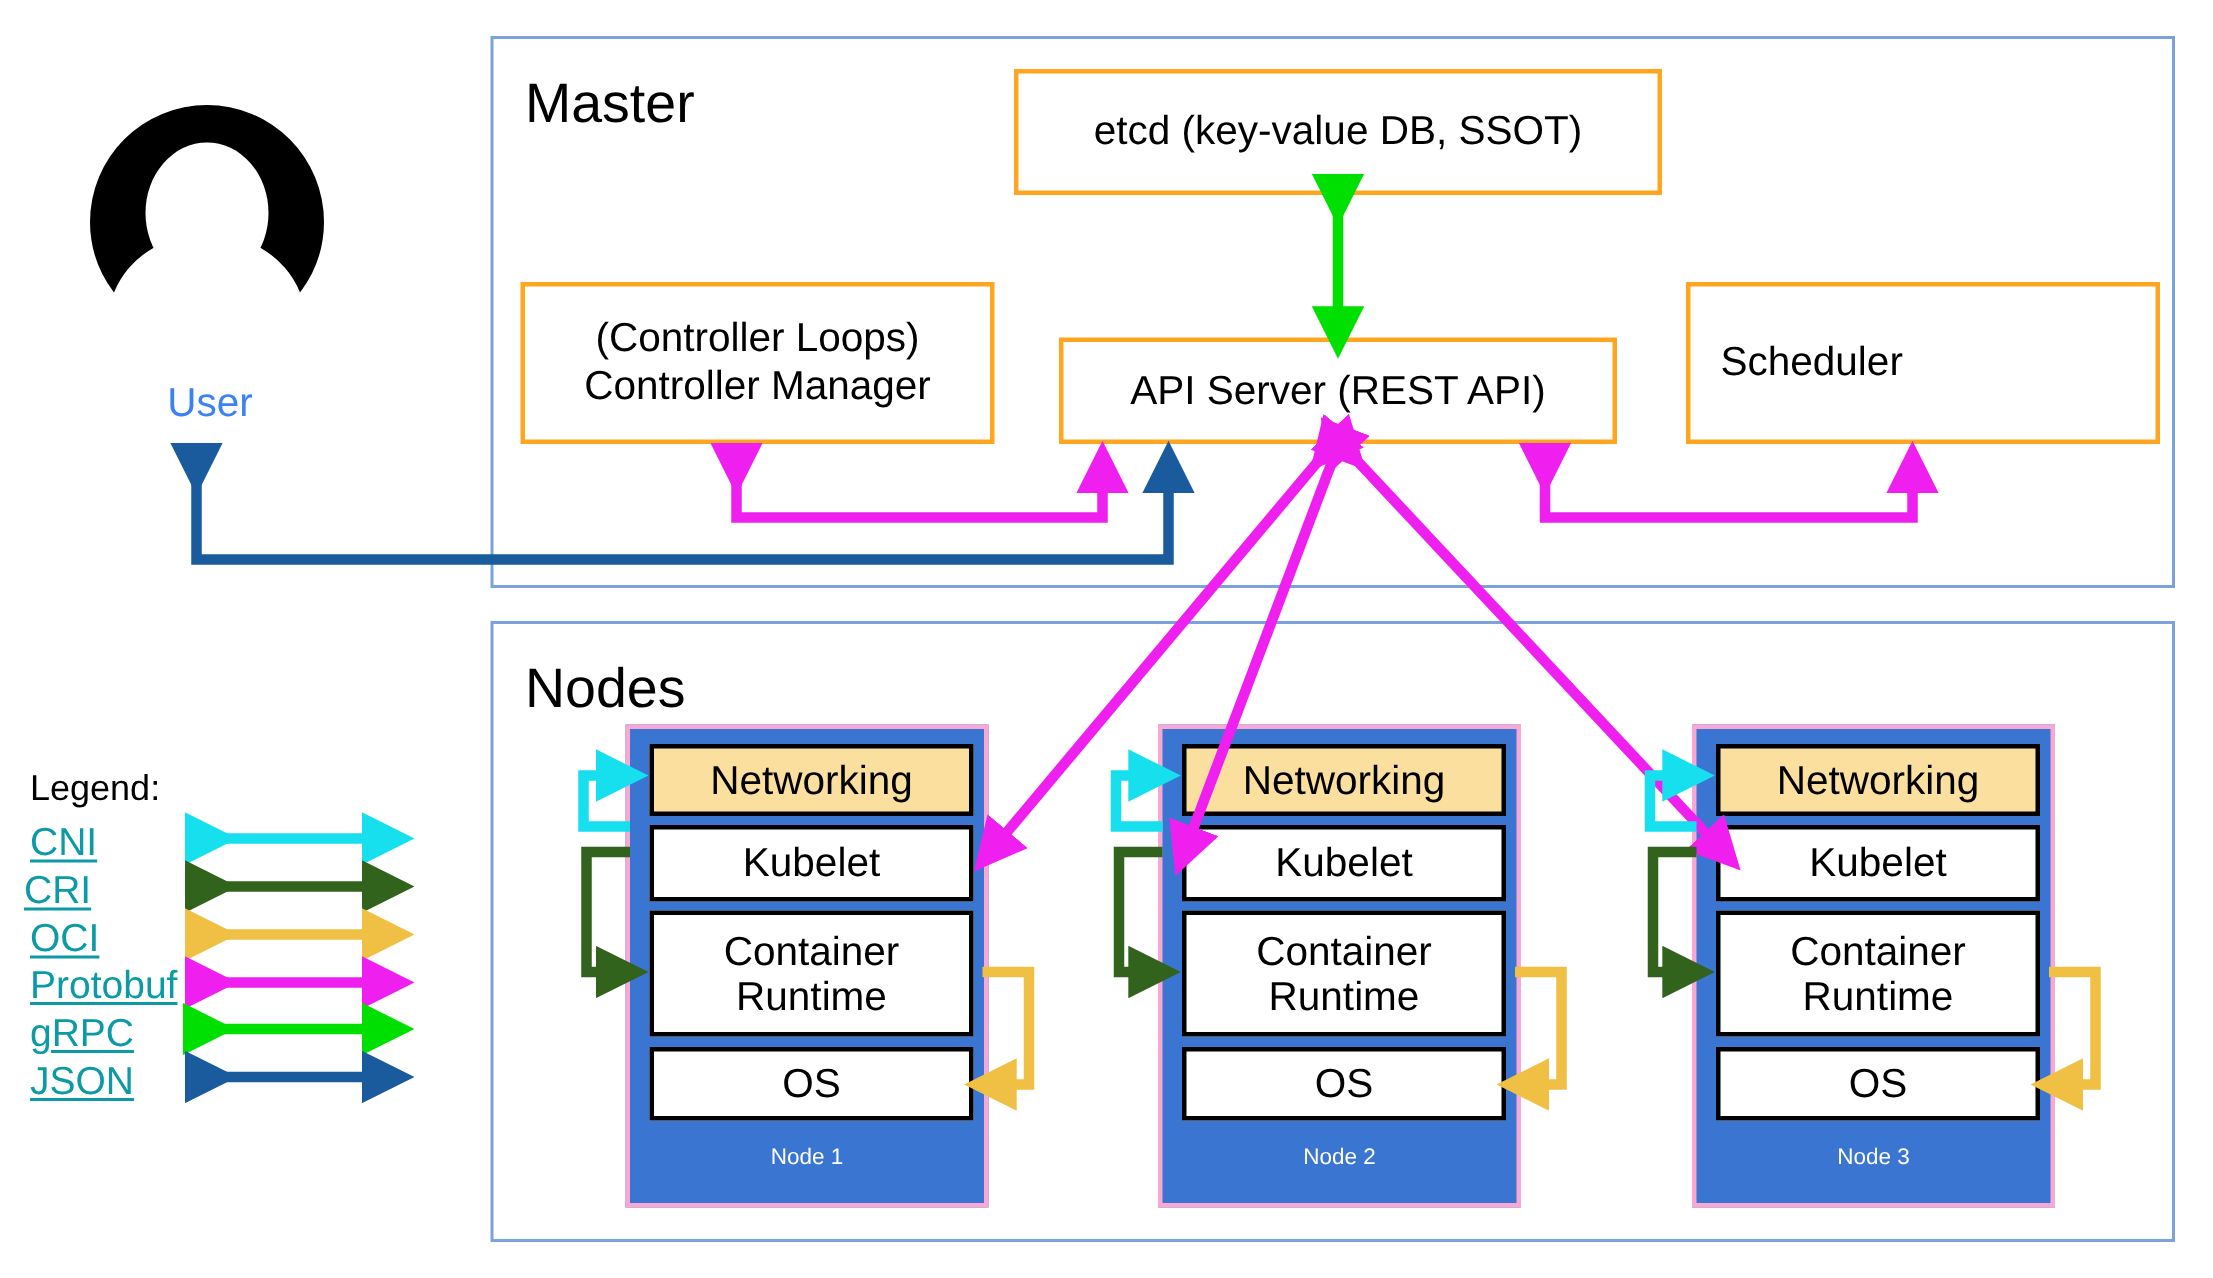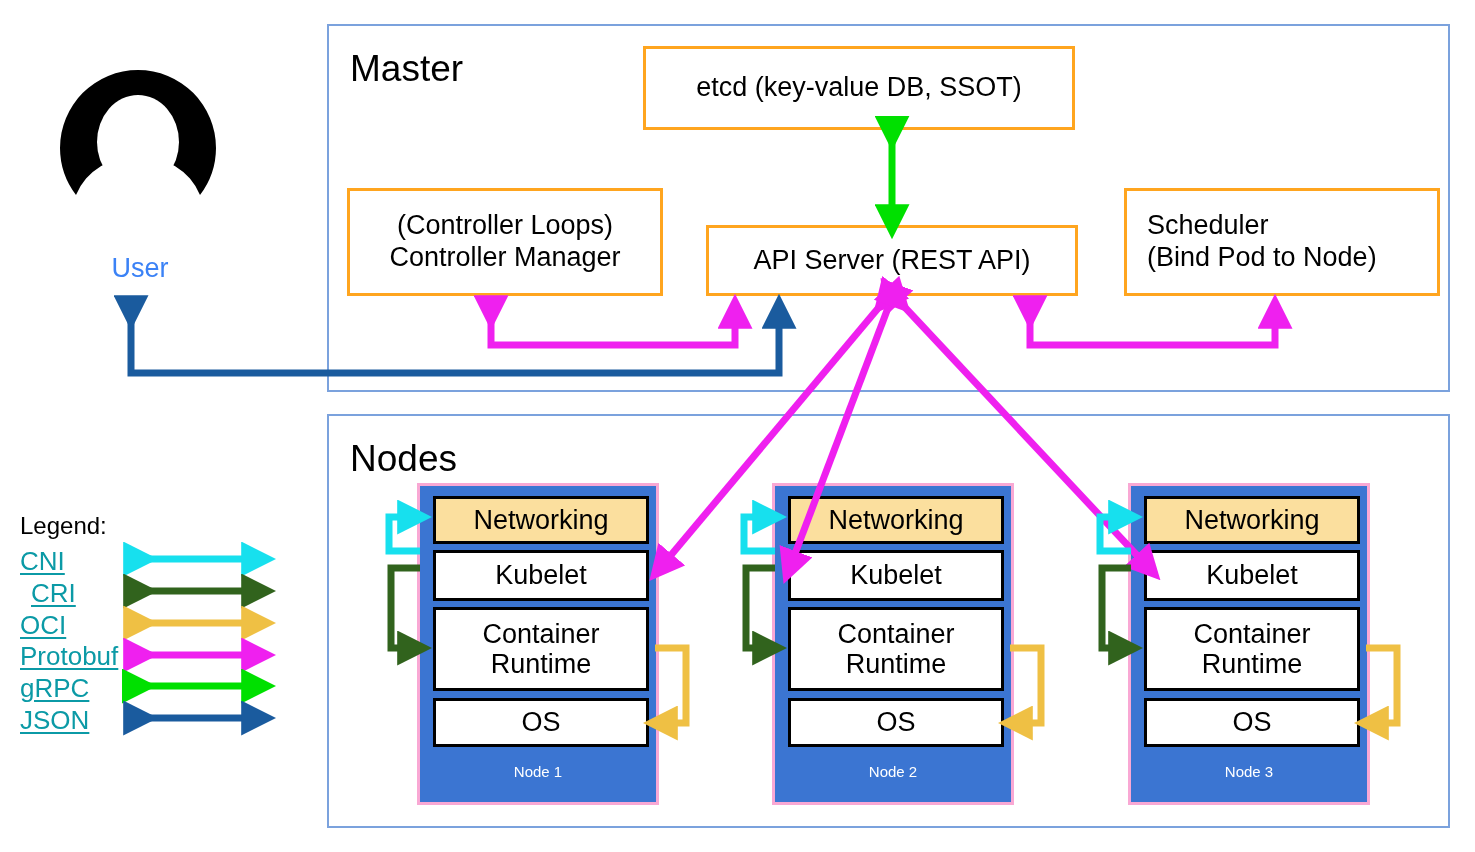--- a/index.html
+++ b/index.html
@@ -62,36 +62,35 @@
     <path d="M 78 0 A 78 78 0 0 1 156 78 A 78 78 0 0 1 140 125
              A 60 60 0 0 0 78 88 A 60 60 0 0 0 16 125
              A 78 78 0 0 1 0 78 A 78 78 0 0 1 78 0 Z" fill="#000000"></path>
     <ellipse cx="78" cy="72" rx="41" ry="47" fill="#ffffff"></ellipse>
   </svg>
   <div class="user-label" style="left:78px;top:255px;width:124px;">User</div>
 
   <div class="group-box" style="left:327px;top:24px;width:1123px;height:368px;"></div>
   <div class="group-title" style="left:350px;top:50px;">Master</div>
 
-  <div class="comp" style="left:643px;top:46px;width:432px;height:84px;">
+  <div class="comp" style="left:676px;top:46px;width:432px;height:84px;">
     <span>etcd (key-value DB, SSOT)</span>
   </div>
 
   <div class="comp" style="left:347px;top:188px;width:316px;height:108px;flex-direction:column;">
     <span>(Controller Loops)</span>
     <span>Controller Manager</span>
   </div>
 
   <div class="comp" style="left:706px;top:225px;width:372px;height:71px;">
     <span>API Server (REST API)</span>
   </div>
 
   <div class="comp" style="left:1124px;top:188px;width:316px;height:108px;flex-direction:column;align-items:flex-start;padding-left:20px;text-align:left;">
     <span>Scheduler</span>
-    <span>(Bind Pod to Node)</span>
   </div>
 
   <div class="group-box" style="left:327px;top:414px;width:1123px;height:414px;"></div>
   <div class="group-title" style="left:350px;top:440px;">Nodes</div>
 
   <div class="node" style="left:417px;top:483px;width:242px;height:322px;">
     <div class="layer net" style="left:13px;top:10px;width:216px;height:48px;">
       <span>Networking</span>
     </div>
     <div class="layer" style="left:13px;top:64px;width:216px;height:51px;">
@@ -133,21 +132,21 @@
       <span style="max-width:120px;">Container Runtime</span>
     </div>
     <div class="layer" style="left:13px;top:212px;width:216px;height:49px;">
       <span>OS</span>
     </div>
     <div class="node-label" style="top:278px;">Node 3</div>
   </div>
 
   <div class="legend-title" style="left:20px;top:514px;">Legend:</div>
   <div class="legend-link" style="left:20px;top:548px;">CNI</div>
-  <div class="legend-link" style="left:31px;top:580px;">CRI</div>
+  <div class="legend-link" style="left:16px;top:580px;">CRI</div>
   <div class="legend-link" style="left:20px;top:612px;">OCI</div>
   <div class="legend-link" style="left:20px;top:643px;">Protobuf</div>
   <div class="legend-link" style="left:20px;top:675px;">gRPC</div>
   <div class="legend-link" style="left:20px;top:707px;">JSON</div>
 
   <svg class="overlay" viewBox="0 0 1475 852">
     <defs>
       <marker id="mk-grpc-s" markerWidth="5" markerHeight="5" refX="2.6" refY="2.5" orient="auto">
           <path d="M0,0 L5,2.5 L0,5 z" fill="#00e000"></path>
         </marker>

